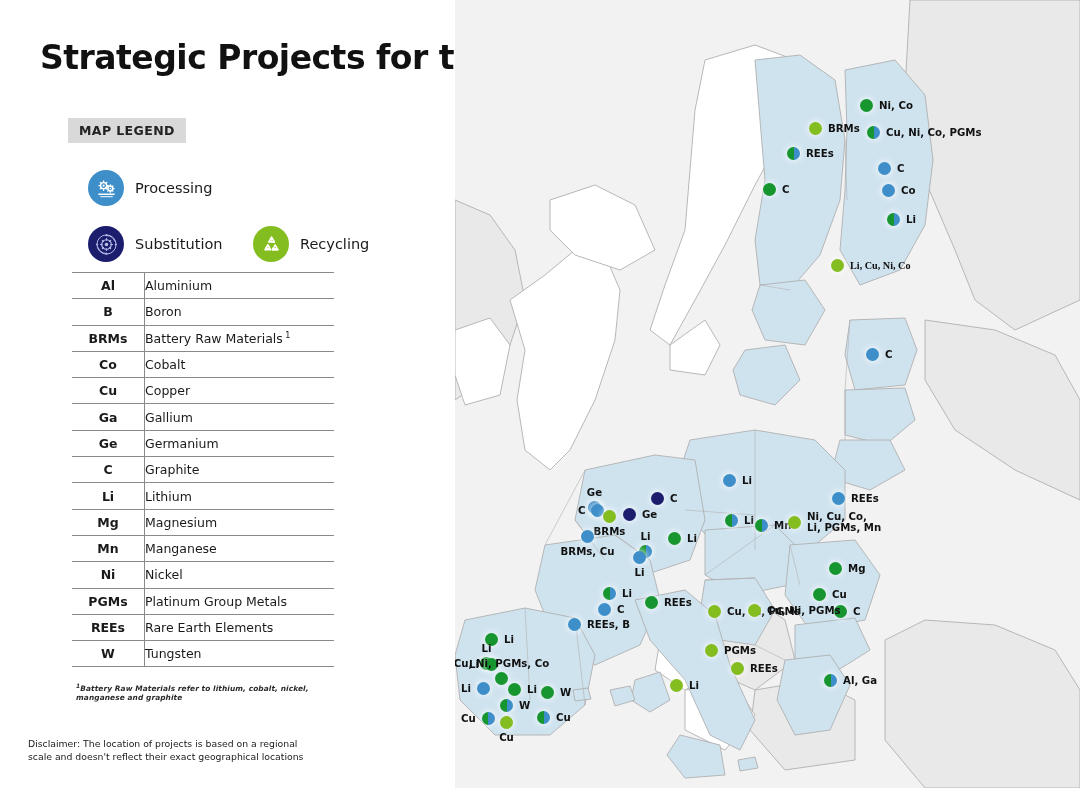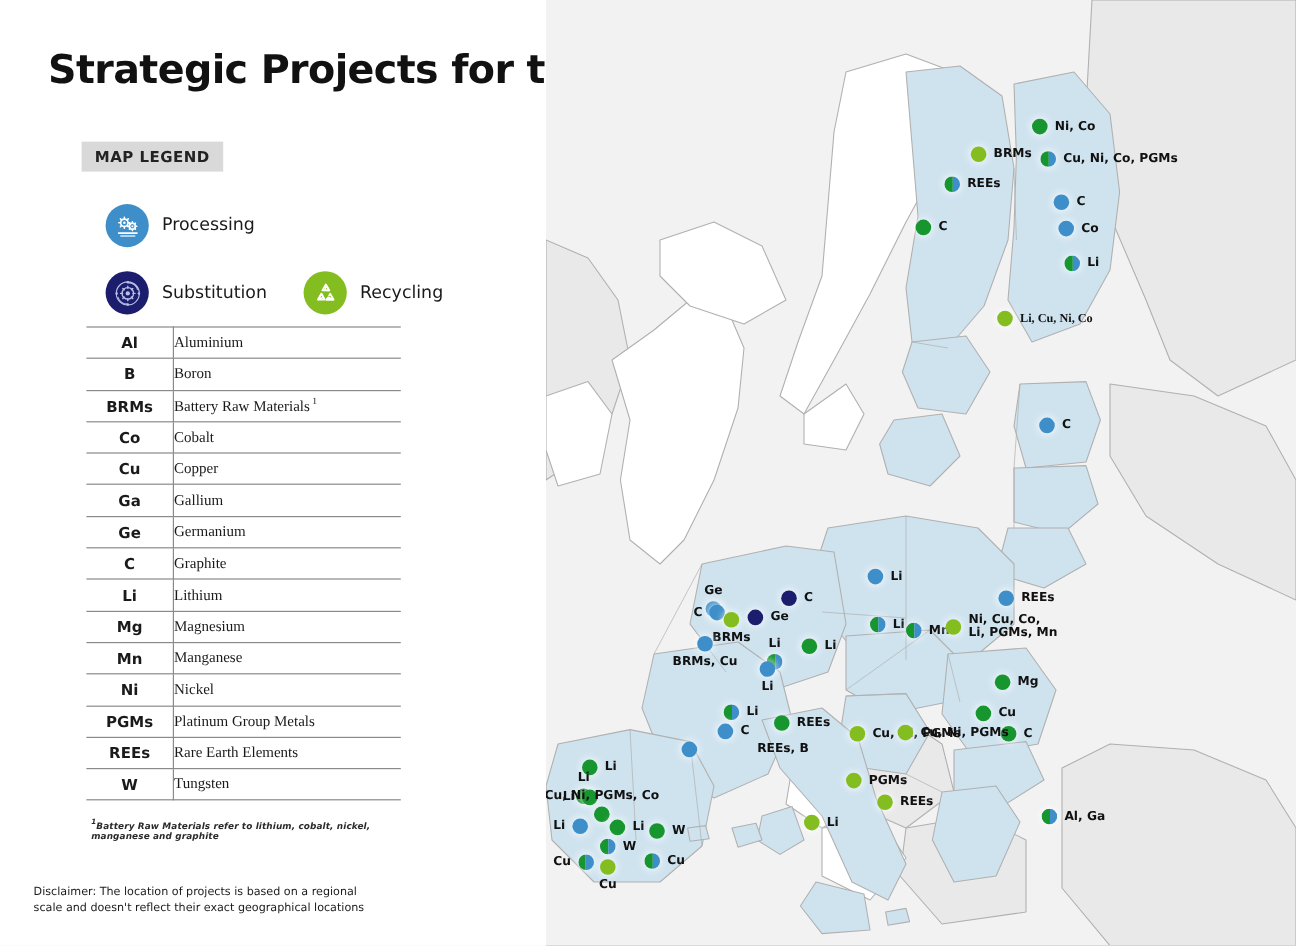--- a/index.html
+++ b/index.html
@@ -46,21 +46,21 @@
     border-collapse:collapse;
   }
   #abbrev-table tr{height:26.3px;}
   #abbrev-table td{
     border-bottom:1px solid #8a8a8a;
     font-size:12.5px;color:#1a1a1a;
     padding:0;vertical-align:middle;
   }
   #abbrev-table tr:first-child td{border-top:1px solid #8a8a8a;}
   td.abbr{width:72px;text-align:center;font-weight:bold;border-right:1px solid #8a8a8a;}
-  td.full{padding-left:12px;font-family:Liberation Serif, serif;}
+  td.full{padding-left:12px;}
   td.full sup{font-size:8px;vertical-align:super;}
 
   #footnote{
     position:absolute;left:76px;top:682px;width:270px;
     font-size:7.4px;font-style:italic;font-weight:bold;color:#2a2a2a;
     letter-spacing:0.1px;
   }
   #footnote sup{font-size:6px;}
 
   #disclaimer{
@@ -454,21 +454,21 @@
           <div class="dot" style="background: transparent;">
             <span class="lh" style="background: rgb(23, 150, 47);"></span>
             <span class="rh" style="background: rgb(62, 143, 201);"></span>
           </div>
           <div class="mlabel">Li</div>
         </div>
         <div class="marker" style="left: 143px; top: 603px;">
           <div class="dot" style="background: rgb(62, 143, 201);"></div>
           <div class="mlabel">C</div>
         </div>
-        <div class="marker" style="left: 113px; top: 618px; gap: 44px;">
+        <div class="marker" style="left: 113px; top: 618px;">
           <div class="dot" style="background: rgb(62, 143, 201);"></div>
           <div class="mlabel">REEs, B</div>
         </div>
         <div class="marker" style="left: 190px; top: 596px;">
           <div class="dot" style="background: rgb(23, 150, 47);"></div>
           <div class="mlabel">REEs</div>
         </div>
         <div class="marker" style="left: 293px; top: 604px;">
           <div class="dot" style="background: rgb(132, 189, 31);"></div>
           <div class="mlabel">Cu, Ni, PGMs</div>
@@ -478,21 +478,21 @@
           <div class="mlabel">PGMs</div>
         </div>
         <div class="marker" style="left: 276px; top: 662px;">
           <div class="dot" style="background: rgb(132, 189, 31);"></div>
           <div class="mlabel">REEs</div>
         </div>
         <div class="marker" style="left: 215px; top: 679px;">
           <div class="dot" style="background: rgb(132, 189, 31);"></div>
           <div class="mlabel">Li</div>
         </div>
-        <div class="marker" style="left: 369px; top: 674px; margin-left: 44px;">
+        <div class="marker" style="left: 369px; top: 674px;">
           <div class="dot" style="background: transparent;">
             <span class="lh" style="background: rgb(23, 150, 47);"></span>
             <span class="rh" style="background: rgb(62, 143, 201);"></span>
           </div>
           <div class="mlabel">Al, Ga</div>
         </div>
         <div class="marker" style="left: 30px; top: 633px;">
           <div class="dot" style="background: rgb(23, 150, 47);"></div>
           <div class="mlabel">Li</div>
         </div>

